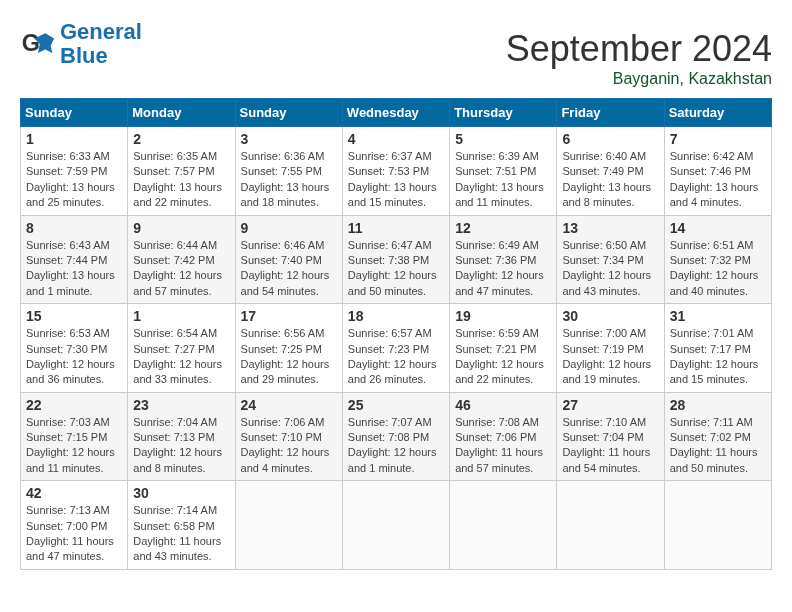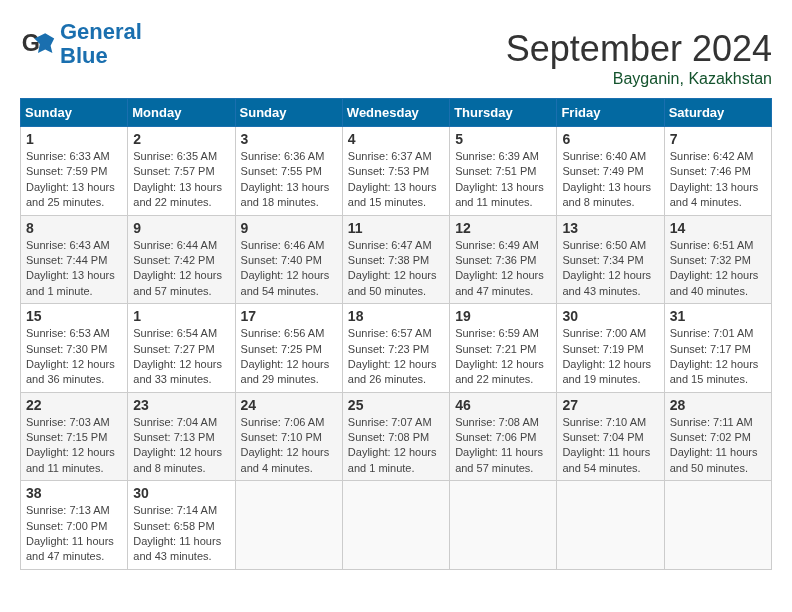--- a/index.html
+++ b/index.html
@@ -237,21 +237,21 @@
           <span class="day-number">27</span>
           <div class="day-info">Sunrise: 7:10 AM<br>Sunset: 7:04 PM<br>Daylight: 11 hours and 54 minutes.</div>
         </td>
         <td>
           <span class="day-number">28</span>
           <div class="day-info">Sunrise: 7:11 AM<br>Sunset: 7:02 PM<br>Daylight: 11 hours and 50 minutes.</div>
         </td>
       </tr>
       <tr>
         <td>
-          <span class="day-number">38</span>
+          <span class="day-number">42</span>
           <div class="day-info">Sunrise: 7:13 AM<br>Sunset: 7:00 PM<br>Daylight: 11 hours and 47 minutes.</div>
         </td>
         <td>
           <span class="day-number">30</span>
           <div class="day-info">Sunrise: 7:14 AM<br>Sunset: 6:58 PM<br>Daylight: 11 hours and 43 minutes.</div>
         </td>
         <td class="empty"></td>
         <td class="empty"></td>
         <td class="empty"></td>
         <td class="empty"></td>

